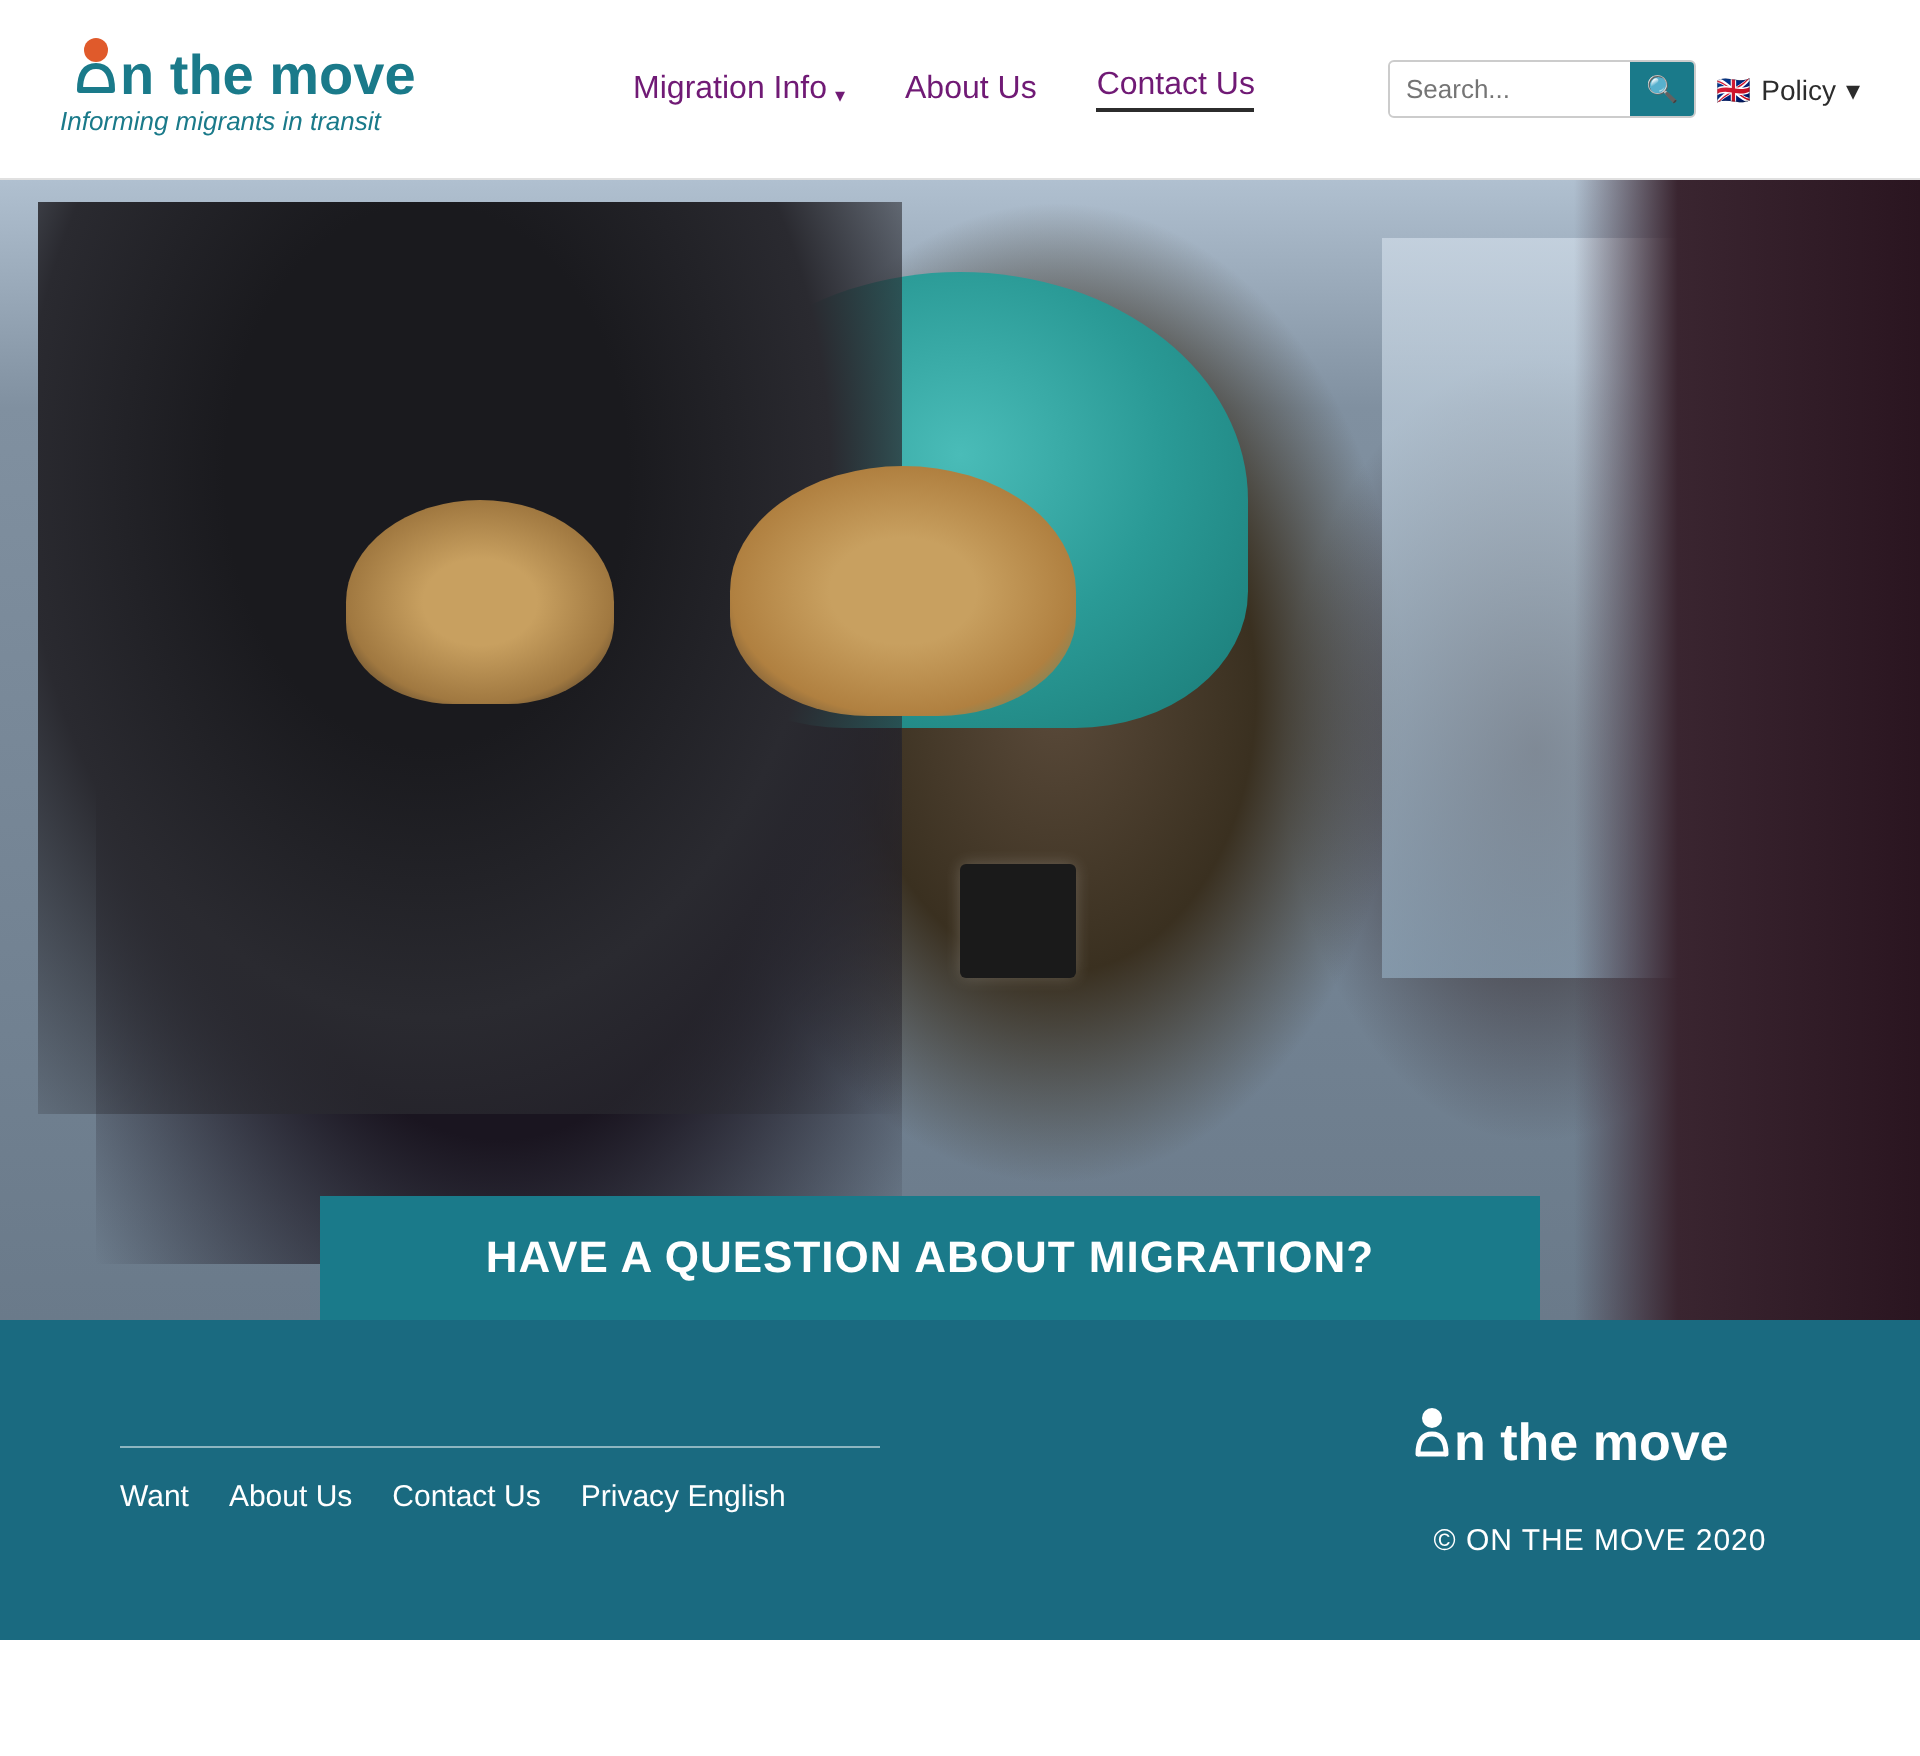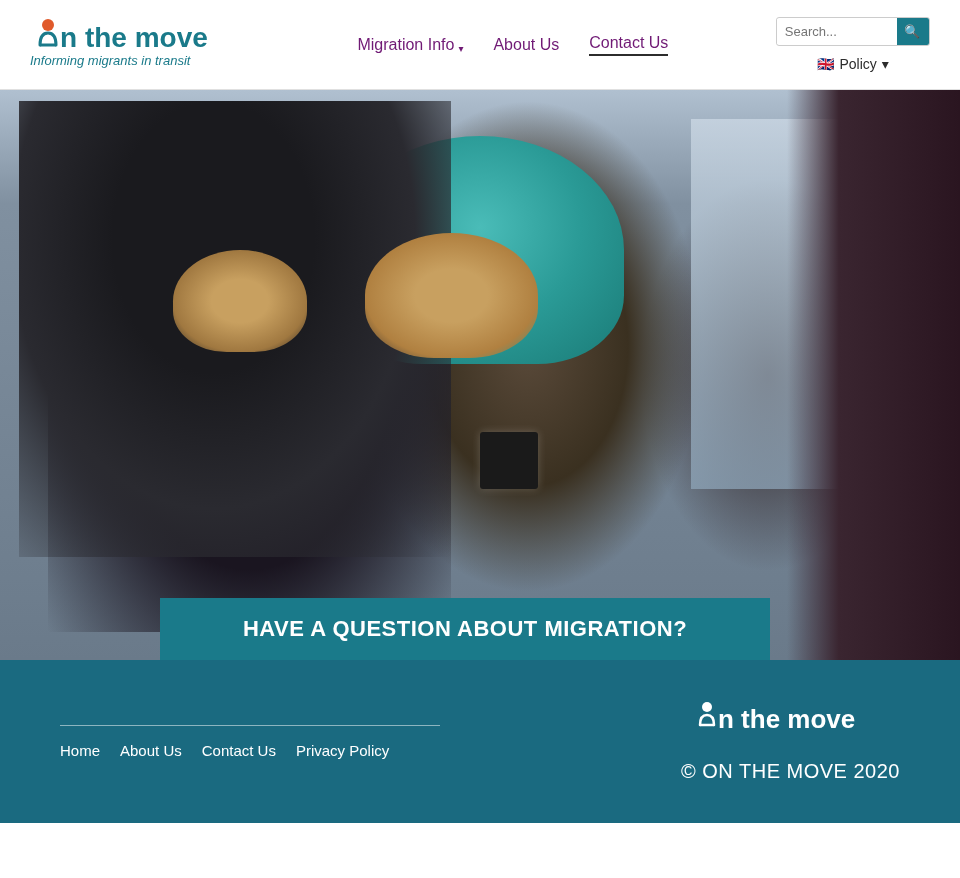--- a/index.html
+++ b/index.html
@@ -45,21 +45,20 @@
     }
     .nav-item .chevron {
       font-size: 10px;
     }
 
     
     .header-right {
       display: flex;
       align-items: center;
       gap: 10px;
-      flex-direction: column;
     }
     .search-box {
       display: flex;
       align-items: center;
       border: 1px solid #ccc;
       border-radius: 3px;
       overflow: hidden;
     }
     .search-input {
       border: none;
@@ -224,21 +223,21 @@
       border-top: 1px solid rgba(255,255,255,0.5);
       width: 380px;
     }
     .footer-right {
       display: flex;
       flex-direction: column;
       align-items: center;
       gap: 10px;
     }
     .footer-copyright {
-      font-size: 20px;
+      font-size: 15px;
       color: #fff;
       letter-spacing: 0.5px;
     }
   </style>
 </head>
 <body>
 
 <header class="header">
 
   <div class="logo-svg-area">
@@ -303,24 +302,24 @@
     <div class="card-title">
       <span>HAVE A QUESTION ABOUT MIGRATION?</span>
     </div>
   </div>
 </section>
 
 <footer class="footer">
   <div class="footer-left">
     <hr class="footer-divider">
     <div class="footer-links">
-      <a class="footer-link" href="#">Home</a>
+      <a class="footer-link" href="#">Want</a>
       <a class="footer-link" href="#">About Us</a>
       <a class="footer-link" href="#">Contact Us</a>
-      <a class="footer-link" href="#">Privacy Policy</a>
+      <a class="footer-link" href="#">Privacy English</a>
     </div>
   </div>
 
   <div class="footer-right">
 
     <svg width="200" height="50" viewBox="0 0 200 50">
       <circle cx="16" cy="7" r="5" fill="#fff"></circle>
 
       <path d="M9 25 Q9 15 16 15 Q23 15 23 25" fill="none" stroke="#fff" stroke-width="2.5" stroke-linecap="round"></path>
       <line x1="9" y1="25" x2="23" y2="25" stroke="#fff" stroke-width="2.5"></line>

